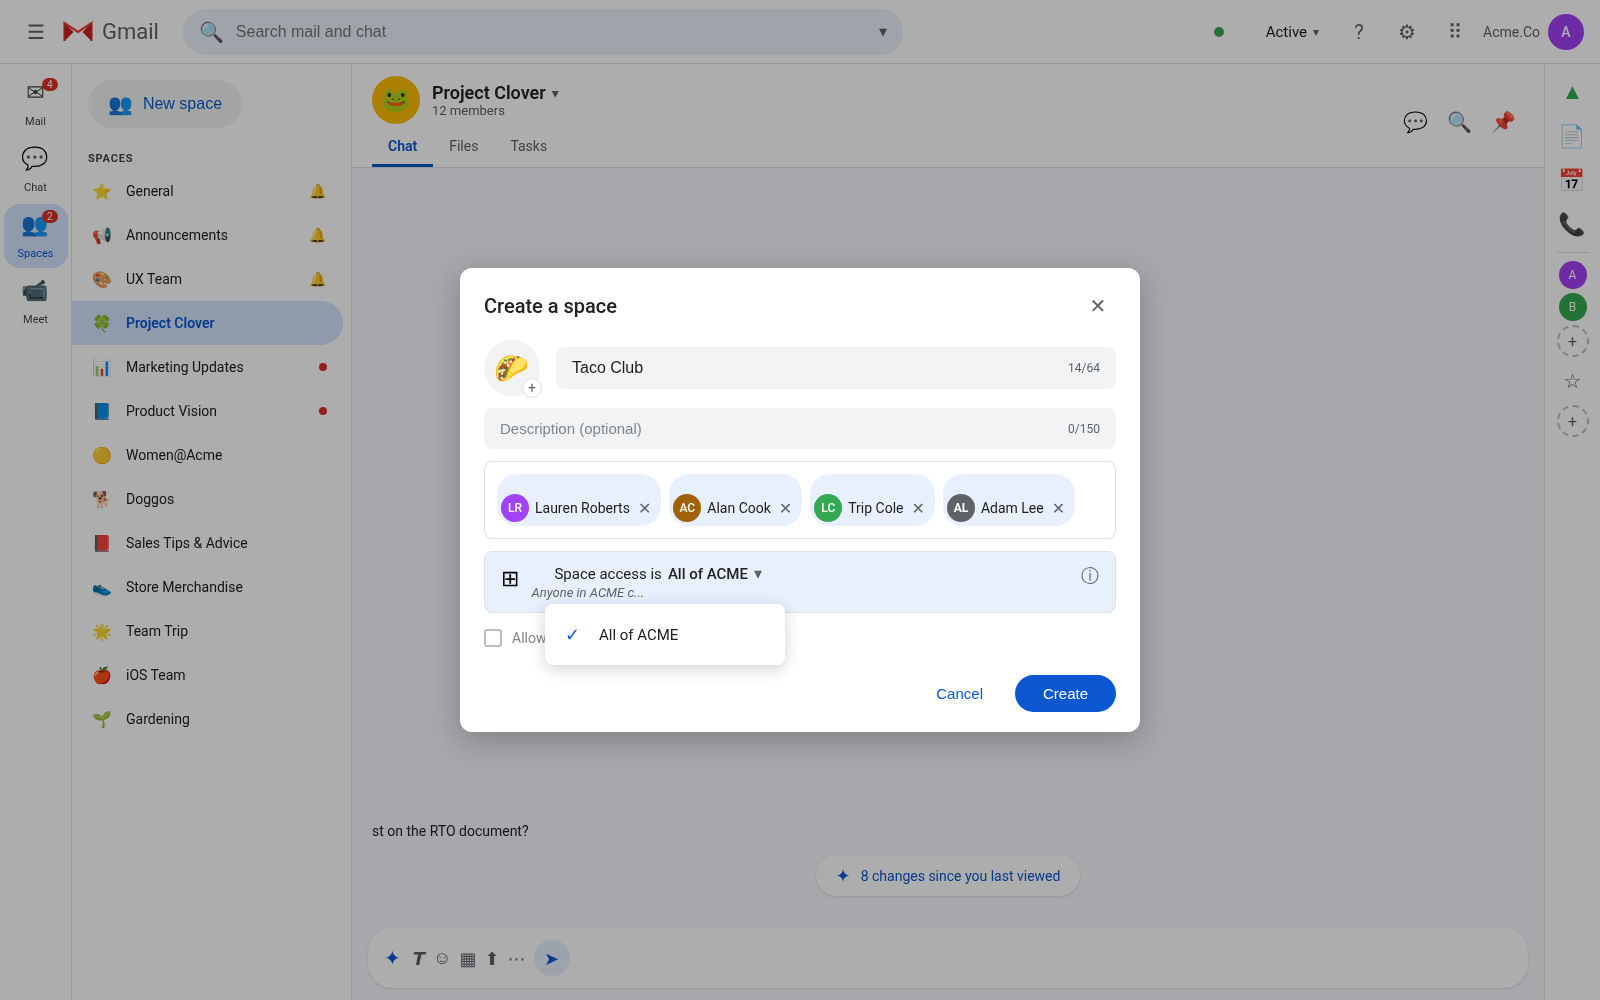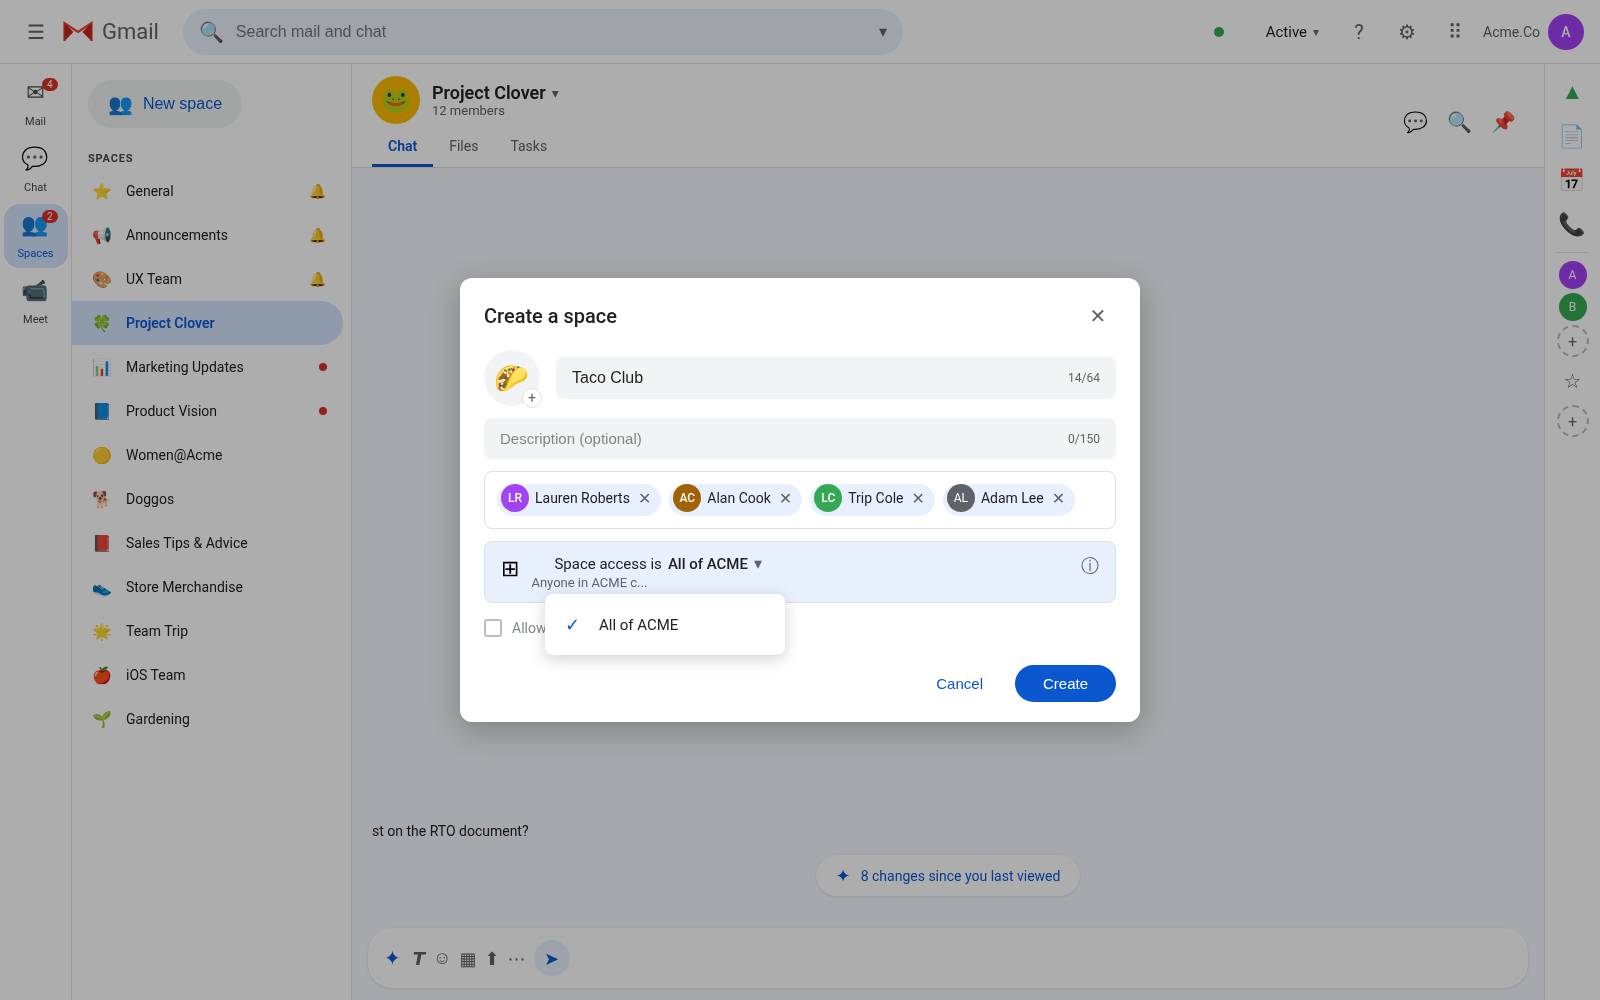--- a/index.html
+++ b/index.html
@@ -104,34 +104,34 @@
     .space-img-upload { width: 56px; height: 56px; border-radius: 50%; background: #f1f3f4; display: flex; align-items: center; justify-content: center; cursor: pointer; position: relative; flex-shrink: 0; }
     .space-img-emoji { font-size: 28px; }
     .plus-badge { position: absolute; bottom: -2px; right: -2px; width: 20px; height: 20px; background: #fff; border-radius: 50%; border: 1px solid #e0e0e0; display: flex; align-items: center; justify-content: center; font-size: 14px; color: #5f6368; }
     .name-input-wrap { flex: 1; background: #f1f3f4; border-radius: 8px; padding: 12px 16px; display: flex; align-items: center; }
     .name-input { flex: 1; background: transparent; border: none; outline: none; font-size: 16px; color: #202124; }
     .char-count { font-size: 12px; color: #5f6368; }
     .desc-wrap { background: #f1f3f4; border-radius: 8px; padding: 12px 16px; display: flex; align-items: center; margin-bottom: 12px; }
     .desc-input { flex: 1; background: transparent; border: none; outline: none; font-size: 15px; color: #202124; }
     .desc-input::placeholder { color: #80868b; }
     .members-box { border: 1px solid #e0e0e0; border-radius: 8px; padding: 12px; margin-bottom: 12px; display: flex; flex-wrap: wrap; gap: 8px; }
-    .member-chip { display: flex; align-items: center; gap: 6px; background: #e8f0fe; border-radius: 20px; padding: 0 10px 4px 4px; font-size: 14px; color: #202124; }
+    .member-chip { display: flex; align-items: center; gap: 6px; background: #e8f0fe; border-radius: 20px; padding: 20px 10px 4px 4px; font-size: 14px; color: #202124; }
     .member-avatar { width: 28px; height: 28px; border-radius: 50%; background: #bdbdbd; overflow: hidden; }
     .member-name { font-size: 14px; }
     .member-x { font-size: 16px; color: #5f6368; cursor: pointer; margin-left: 2px; }
 
     
     .access-section { border: 1px solid #e0e0e0; border-radius: 8px; padding: 12px 16px; margin-bottom: 12px; display: flex; align-items: flex-start; gap: 12px; position: relative; background: #e8f0fe; }
     .access-icon { font-size: 22px; margin-top: 2px; }
     .access-content { flex: 1; }
     .access-row { display: flex; align-items: center; gap: 6px; }
     .access-label { font-size: 15px; color: #202124; margin-left: 23px; }
     .access-value { font-size: 15px; font-weight: 500; color: #202124; }
     .access-dropdown-icon { font-size: 16px; color: #5f6368; cursor: pointer; }
-    .access-sub { font-size: 13px; color: #5f6368; margin-top: 2px; }
+    .access-sub { font-size: 13px; color: #5f6368; margin-top: 2px; font-style: italic; }
     .access-info-icon { font-size: 18px; color: #5f6368; cursor: pointer; }
 
     
     .dropdown-menu { position: absolute; top: 52px; left: 60px; background: #fff; border-radius: 8px; box-shadow: 0 4px 16px rgba(0,0,0,0.18); z-index: 200; min-width: 240px; padding: 8px 0; }
     .dropdown-item { display: flex; align-items: center; gap: 10px; padding: 12px 20px; font-size: 15px; color: #202124; cursor: pointer; }
     .dropdown-check { font-size: 18px; color: #0b57d0; width: 24px; }
     .dropdown-check.empty { width: 24px; }
 
     
     .allow-row { display: flex; align-items: center; gap: 10px; padding: 4px 0; margin-bottom: 8px; }
@@ -388,21 +388,21 @@
           <div class="member-avatar" style="background:#a16207; display:flex;align-items:center;justify-content:center;color:#fff;font-size:12px;font-weight:500;">AC</div>
           <span class="member-name">Alan Cook</span>
           <span class="member-x">✕</span>
         </div>
         <div class="member-chip">
           <div class="member-avatar" style="background:#34a853; display:flex;align-items:center;justify-content:center;color:#fff;font-size:12px;font-weight:500;">LC</div>
           <span class="member-name">Trip Cole</span>
           <span class="member-x">✕</span>
         </div>
         <div class="member-chip">
-          <div class="member-avatar" style="background:#5f6368; display:flex;align-items:center;justify-content:center;color:#fff;font-size:12px;font-weight:400;">AL</div>
+          <div class="member-avatar" style="background:#5f6368; display:flex;align-items:center;justify-content:center;color:#fff;font-size:12px;font-weight:700;">AL</div>
           <span class="member-name">Adam Lee</span>
           <span class="member-x">✕</span>
         </div>
       </div>
 
       <div class="access-section" style="position:relative;">
         <span class="access-icon">⊞</span>
         <div class="access-content">
           <div class="access-row">
             <span class="access-label">Space access is</span>

